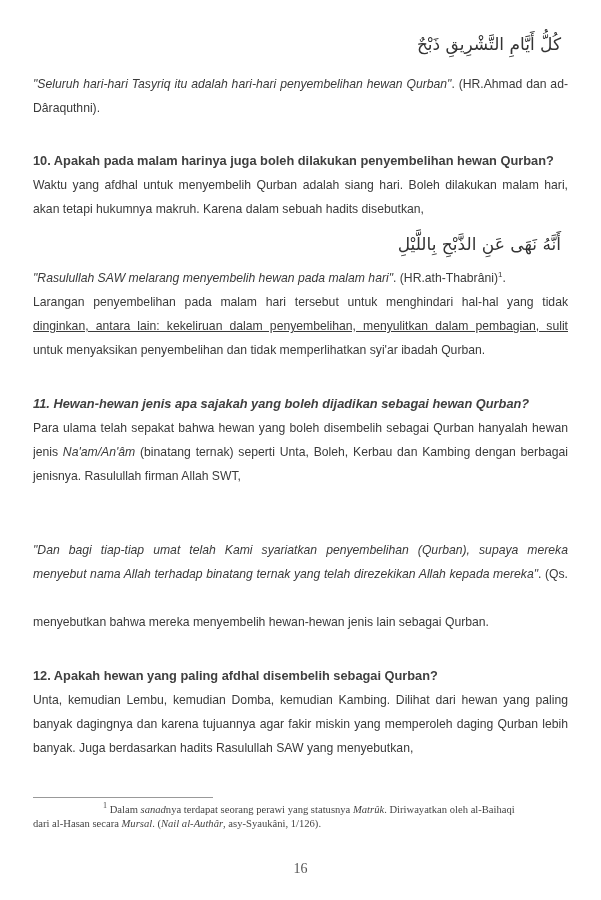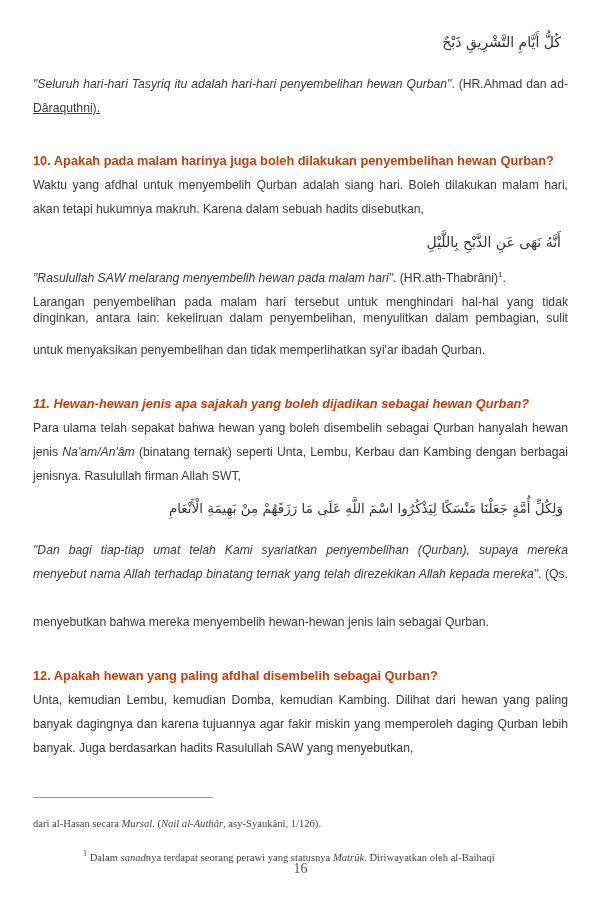--- a/index.html
+++ b/index.html
@@ -1,60 +1,59 @@
 <!DOCTYPE html>
 <html><head>
 <meta charset="utf-8">
 <style>
   html, body { margin:0; padding:0; background:#ffffff; }
   body { width:601px; height:900px; position:relative; overflow:hidden; color:#3a3a3a;
          font-family:"Liberation Sans", sans-serif; }
   .page { position:absolute; left:0; top:0; width:601px; height:900px; }
   .line { position:absolute; left:33px; width:535px; font-size:12.2px; line-height:24px; white-space:nowrap; }
   .just { text-align:justify; text-align-last:justify; white-space:normal; height:24px; overflow:hidden; }
-  .heading { font-weight:bold; color:#c2410c; font-size:12.8px; }
-  .ar { position:absolute; font-family:"DejaVu Sans", sans-serif; font-size:14px; direction:rtl; color:#333; white-space:nowrap; }
+  .heading { font-weight:bold; color:#404040; font-size:12.8px; }
+  .ar { position:absolute; font-family:"DejaVu Sans", sans-serif; font-size:17px; direction:rtl; color:#333; white-space:nowrap; }
   i { font-style:italic; }
   sup { font-size:8px; vertical-align:super; line-height:0; }
   .fn-sep { position:absolute; left:33px; top:797px; width:180px; height:1px; background:#999; }
   .fn { position:absolute; font-family:"Liberation Serif", serif; font-size:10.6px; line-height:14px; color:#444; white-space:nowrap; }
   .pageno { position:absolute; left:0; width:601px; top:861px; text-align:center; font-family:"Liberation Serif", serif; font-size:14px; color:#555; }
   u { text-decoration:underline; }
 </style>
 </head>
 <body>
 
 <div class="page">
 
   <div class="ar" style="right:40px; top:34px;">كُلُّ أَيَّامِ التَّشْرِيقِ ذَبْحٌ</div>
 
   <div class="line just" style="top:72px;"><i>"Seluruh hari-hari Tasyriq itu adalah hari-hari penyembelihan hewan Qurban"</i><span>. (HR.Ahmad dan ad-</span></div>
-  <div class="line" style="top:96px;text-decoration:underline;">Dâraquthni).</div>
+  <div class="line" style="top:96px;">Dâraquthni).</div>
 
   <div class="line heading" style="top:149px;">10. Apakah pada malam harinya juga boleh dilakukan penyembelihan hewan Qurban?</div>
   <div class="line just" style="top:173px;"> Waktu yang afdhal untuk menyembelih Qurban adalah siang hari. Boleh dilakukan malam hari,</div>
   <div class="line" style="top:197px;">akan tetapi hukumnya makruh. Karena dalam sebuah hadits disebutkan,</div>
   <div class="ar" style="right:40px; top:234px;">أَنَّهُ نَهَى عَنِ الذَّبْحِ بِاللَّيْلِ</div>
   <div class="line" style="top:266px;"><i>"Rasulullah SAW melarang menyembelih hewan pada malam hari"</i><span>. (HR.ath-Thabrâni)</span><sup>1</sup><span>.</span></div>
   <div class="line just" style="top:290px;">Larangan penyembelihan pada malam hari tersebut untuk menghindari hal-hal yang tidak</div>
-  <div class="line just" style="top:306px;">dinginkan, antara lain: kekeliruan dalam penyembelihan, menyulitkan dalam pembagian, sulit</div>
+  <div class="line just" style="top:314px;text-decoration:underline;">dinginkan, antara lain: kekeliruan dalam penyembelihan, menyulitkan dalam pembagian, sulit</div>
   <div class="line" style="top:338px;">untuk menyaksikan penyembelihan dan tidak memperlihatkan syi'ar ibadah Qurban.</div>
 
   <div class="line heading" style="top:392px;font-style:italic;">11. Hewan-hewan jenis apa sajakah yang boleh dijadikan sebagai hewan Qurban?</div>
   <div class="line just" style="top:416px;"> Para ulama telah sepakat bahwa hewan yang boleh disembelih sebagai Qurban hanyalah hewan</div>
-  <div class="line just" style="top:440px;"><span>jenis </span><i>Na'am/An'âm</i><span> (binatang ternak) seperti Unta, Lembu, Kerbau dan Kambing dengan berbagai</span></div>
+  <div class="line just" style="top:440px;"><span>jenis </span><i>Na'am/An'âm</i><span> (binatang ternak) seperti Unta, Boleh, Kerbau dan Kambing dengan berbagai</span></div>
   <div class="line" style="top:464px;">jenisnya. Rasulullah firman Allah SWT,</div>
-  <div class="ar" style="right:38px; top:500px; font-size:13.5px;">وَلِكُلِّ أُمَّةٍ جَعَلْنَا مَنْسَكًا لِيَذْكُرُوا اسْمَ اللَّهِ عَلَى مَا رَزَقَهُمْ مِنْ بَهِيمَةِ الْأَنْعَامِ</div>
   <div class="line just" style="top:538px; font-style:italic;">"Dan bagi tiap-tiap umat telah Kami syariatkan penyembelihan (Qurban), supaya mereka</div>
   <div class="line just" style="top:562px;"><i>menyebut nama Allah terhadap binatang ternak yang telah direzekikan Allah kepada mereka"</i><span>. (Qs.</span></div>
   <div class="line" style="top:610px;">menyebutkan bahwa mereka menyembelih hewan-hewan jenis lain sebagai Qurban.</div>
 
   <div class="line heading" style="top:664px;">12. Apakah hewan yang paling afdhal disembelih sebagai Qurban?</div>
   <div class="line just" style="top:688px;"> Unta, kemudian Lembu, kemudian Domba, kemudian Kambing. Dilihat dari hewan yang paling</div>
   <div class="line just" style="top:712px;">banyak dagingnya dan karena tujuannya agar fakir miskin yang memperoleh daging Qurban lebih</div>
   <div class="line" style="top:736px;">banyak. Juga berdasarkan hadits Rasulullah SAW yang menyebutkan,</div>
 
   <div class="fn-sep"></div>
-  <div class="fn" style="left:83px; top:803px;margin-top:48px;"><sup>1</sup><span> Dalam </span><i>sanad</i><span>nya terdapat seorang perawi yang statusnya </span><i>Matrûk</i><span>. Diriwayatkan oleh al-Baihaqi</span></div>
+  <div class="fn" style="left:103px; top:803px;"><sup>1</sup><span> Dalam </span><i>sanad</i><span>nya terdapat seorang perawi yang statusnya </span><i>Matrûk</i><span>. Diriwayatkan oleh al-Baihaqi</span></div>
   <div class="fn" style="left:33px; top:817px;"><span>dari al-Hasan secara </span><i>Mursal</i><span>. (</span><i>Nail al-Authâr</i><span>, asy-Syaukâni, 1/126).</span></div>
 
   <div class="pageno">16</div>
 </div>
 
 </body></html>

